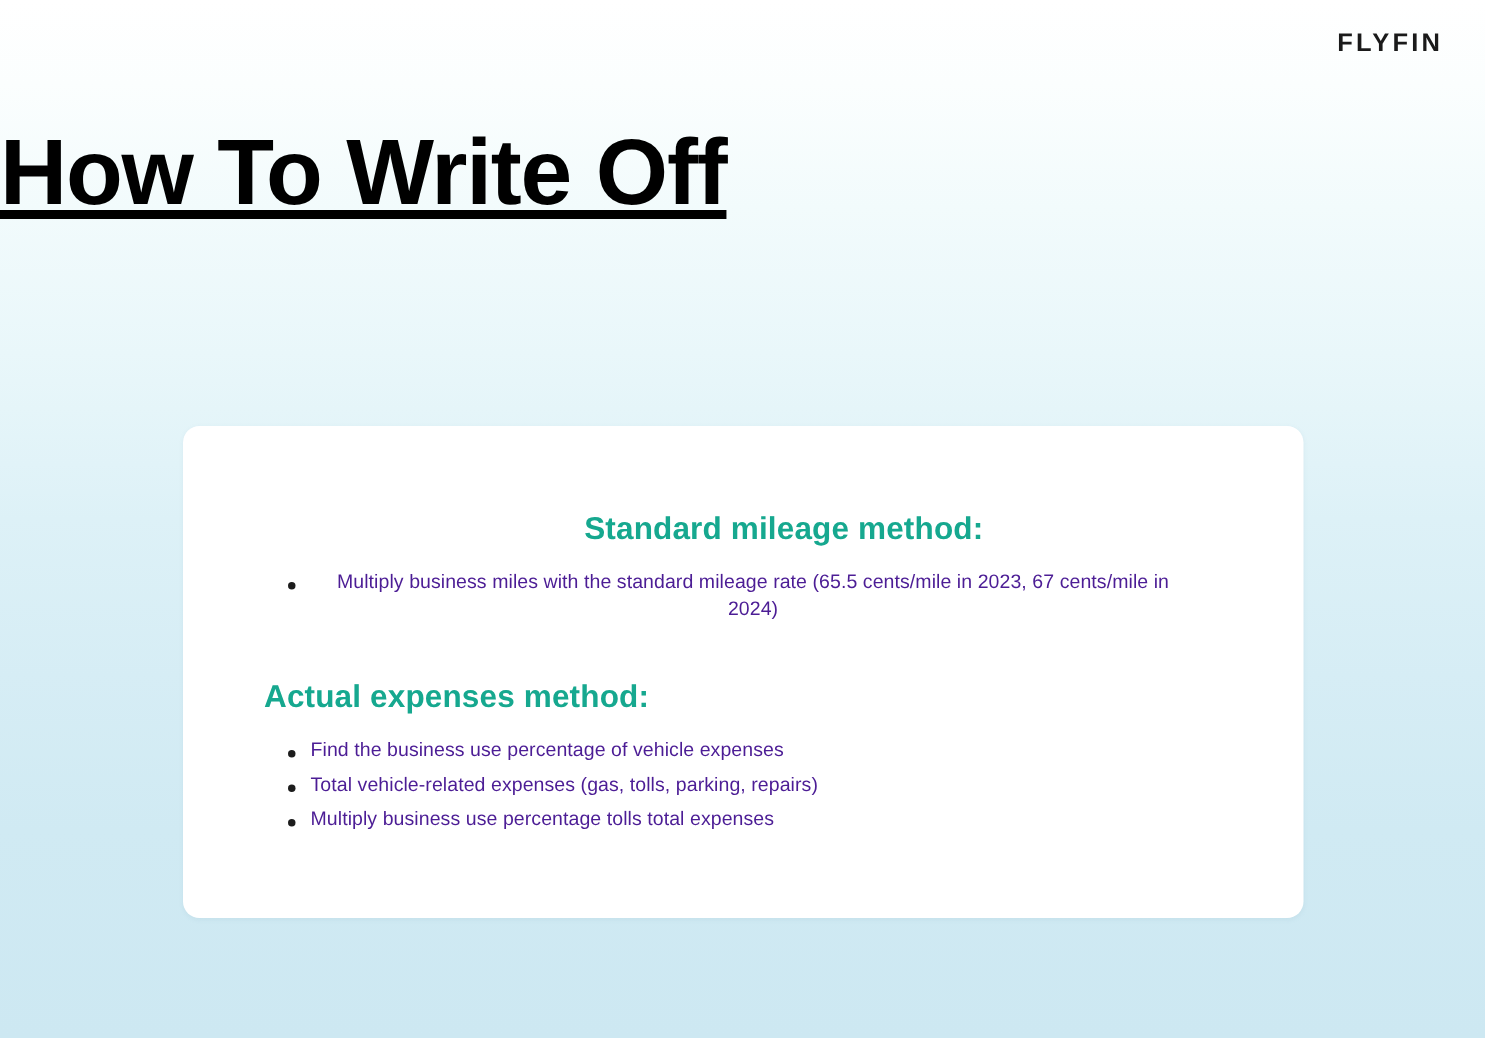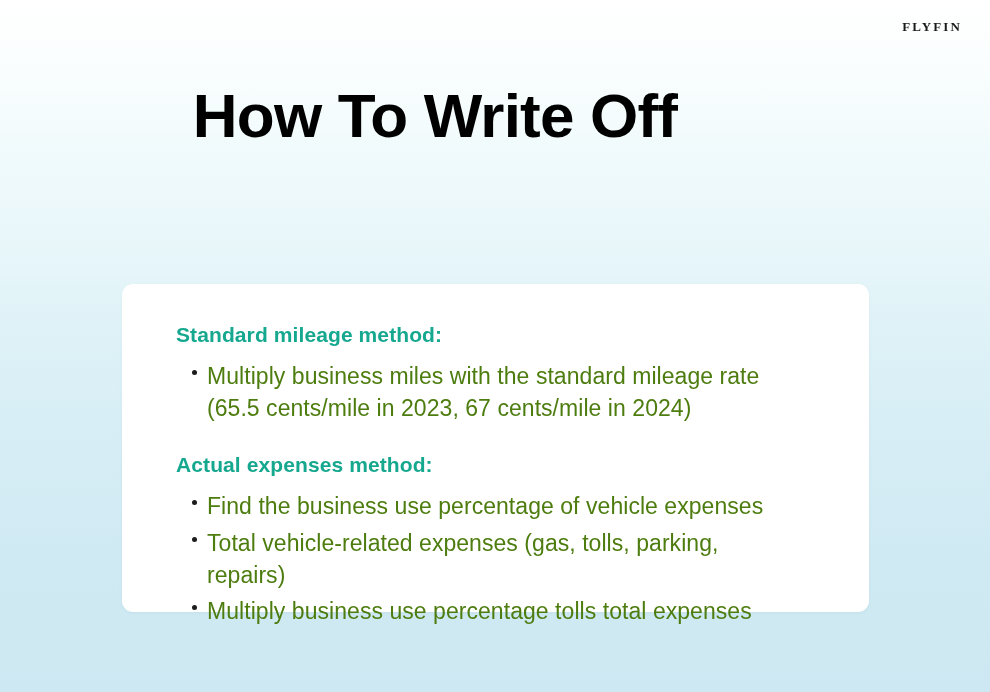--- a/index.html
+++ b/index.html
@@ -27,37 +27,37 @@
     width: 990px;
     height: 692px;
     box-sizing: border-box;
   }
 
   
   .brand {
     position: absolute;
     top: 20px;
     right: 28px;
-    font-size: 13px;
+    font-size: 17px;
     font-weight: 700;
     letter-spacing: 2.1px;
     color: #1a1a1a;
-    font-family: Liberation Serif, serif;
+    font-family: Liberation Sans, sans-serif;
     line-height: 1;
     user-select: none;
     margin-left: 48px;
   }
 
   
   .title-block {
     position: absolute;
     top: 78px;
     left: 0;
     width: 870px;
-    text-align: center;
+    text-decoration: underline;
   }
   .title-line {
     position: relative;
     display: block;
     font-size: 62px;
     font-weight: 700;
     color: #000000;
     letter-spacing: -0.8px;
     line-height: 1.24;
     white-space: nowrap;
@@ -91,21 +91,21 @@
     border-radius: 11px;
     box-sizing: border-box;
     box-shadow: 0 1px 3px rgba(120, 160, 175, 0.10);
   }
 
   .section {
     position: absolute;
     left: 0;
     width: 100%;
   }
-  .section-standard { top: 38px; }
+  .section-standard { top: 56px; text-align: center; }
   .section-actual   { top: 168px; }
 
   .section-heading {
     margin: 0 0 0 54px;
     font-size: 21px;
     font-weight: 700;
     color: #16a88f;
     letter-spacing: 0.1px;
     line-height: 1.2;
   }
@@ -113,23 +113,23 @@
   .bullet-list {
     margin: 14px 0 0 0;
     padding: 0;
     list-style: none;
   }
   .bullet-list li {
     position: relative;
     margin: 0 0 0 85px;
     padding: 0;
     max-width: 590px;
-    font-size: 23px;
+    font-size: 13px;
     line-height: 1.38;
-    color: #4d7c0f;
+    color: #4c1d95;
     letter-spacing: 0.05px;
   }
   .bullet-list li + li {
     margin-top: 5px;
   }
   .bullet-list li::before {
     content: "";
     position: absolute;
     left: -15px;
     top: 9px;

